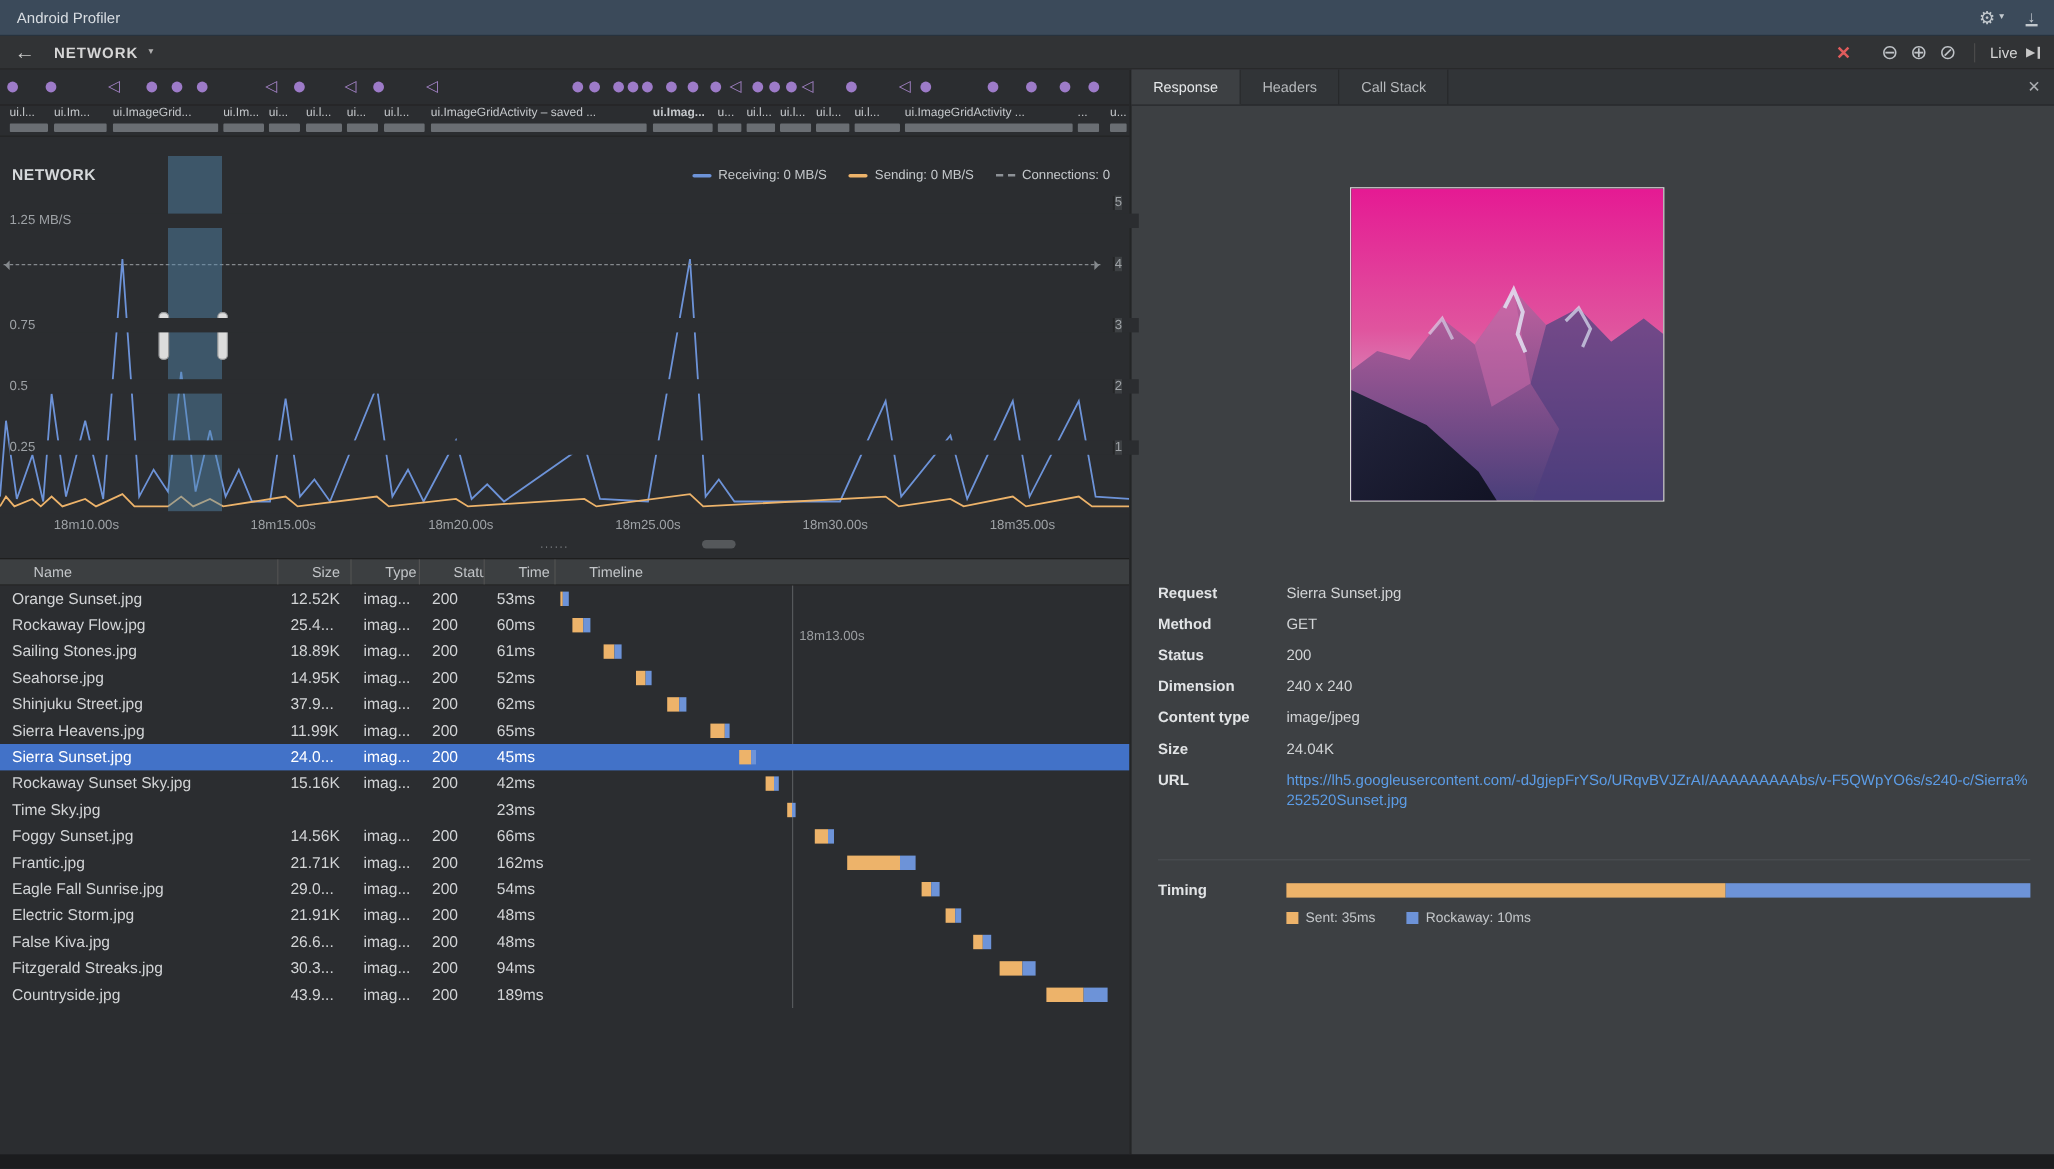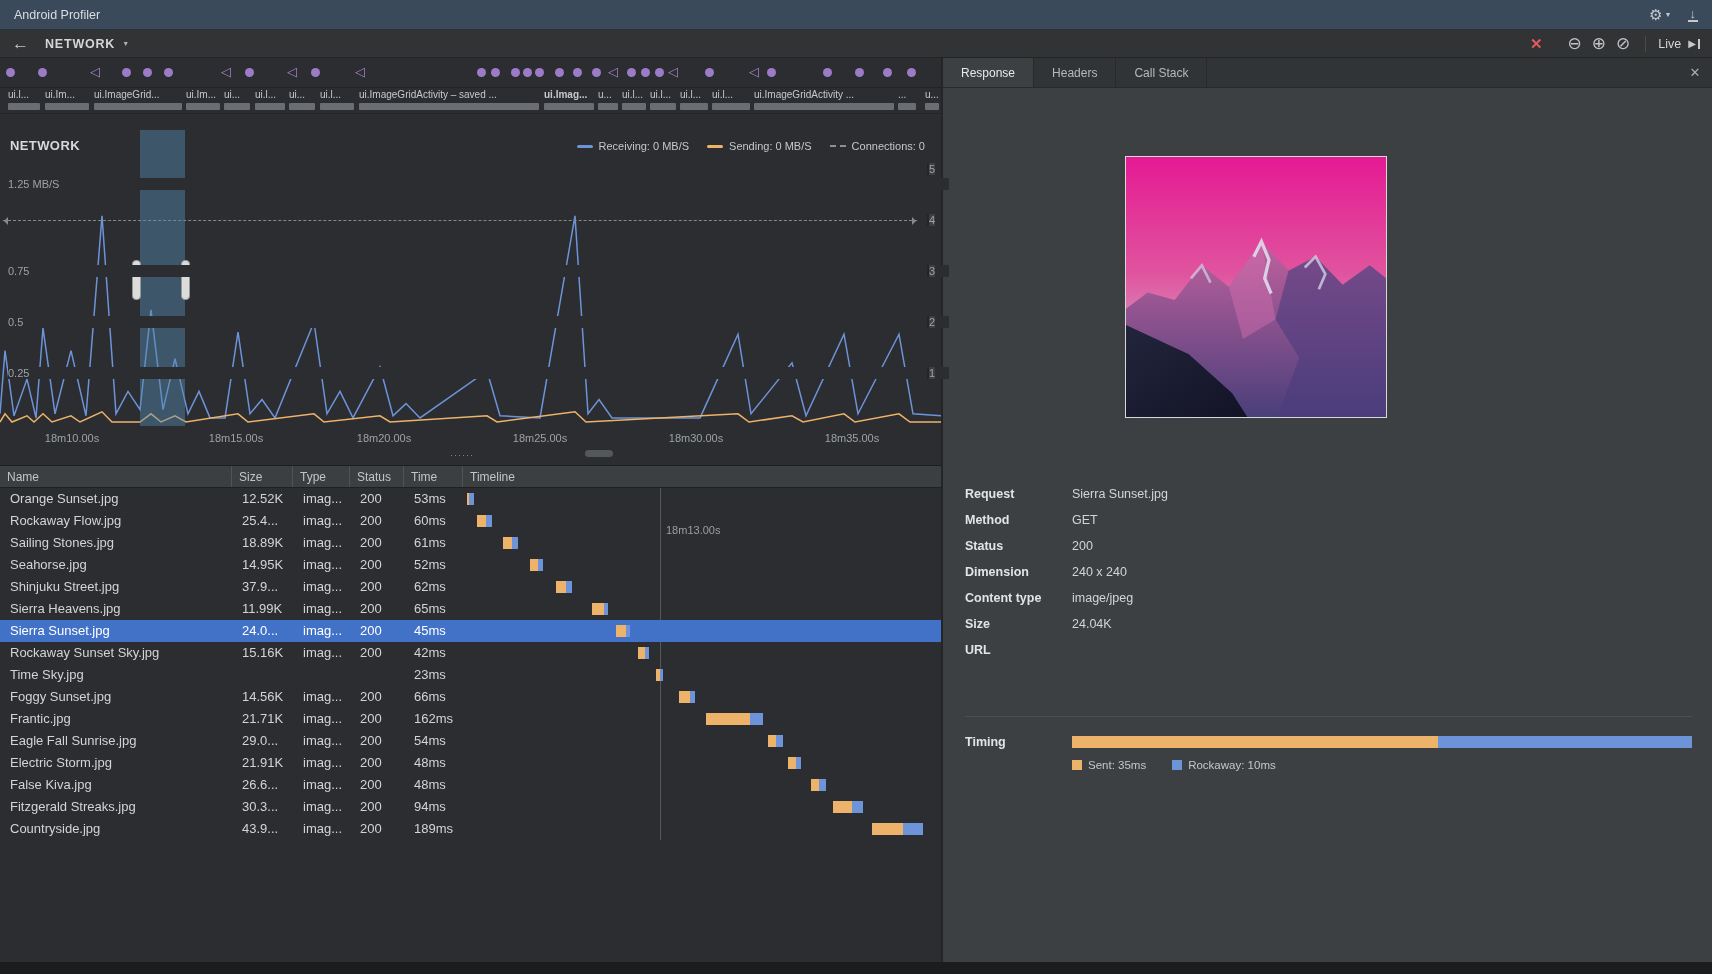--- a/index.html
+++ b/index.html
@@ -78,21 +78,21 @@
 
   
   .xaxis{flex:0 0 20px;position:relative;font-size:11px;color:#9ea2a6;}
   .xtick{position:absolute;top:4px;transform:translateX(-50%);white-space:nowrap;}
   .splitter{flex:0 0 18px;position:relative;border-bottom:1px solid #1e1e1e;}
   .hscroll{position:absolute;left:585px;top:2px;width:28px;height:7px;border-radius:4px;background:#55585b;}
   .grip{position:absolute;left:450px;top:2px;color:#8a8d90;font-size:9px;letter-spacing:1px;}
 
   
   .thead{flex:0 0 22px;background:#3c3f41;display:flex;align-items:stretch;font-size:12px;color:#c2c5c8;border-bottom:1px solid #202020;}
-  .th{padding-left:7px;border-right:1px solid #525252;display:flex;align-items:center;white-space:nowrap;overflow:hidden;}
+  .th{padding-left:28px;border-right:1px solid #525252;display:flex;align-items:center;white-space:nowrap;overflow:hidden;}
   .th.c-tl{border-right:none;}
   .c-name{width:232px;flex:0 0 232px;}
   .c-size{width:61px;flex:0 0 61px;}
   .c-type{width:57px;flex:0 0 57px;}
   .c-status{width:54px;flex:0 0 54px;}
   .c-time{width:59px;flex:0 0 59px;}
   .c-tl{flex:1;min-width:0;}
   .tbody{flex:0 0 352px;position:relative;}
   .tgrid{position:absolute;top:0;bottom:0;left:660px;width:1px;background:#55585b;z-index:0;}
   .tgrid-label{position:absolute;top:4px;left:666px;font-size:11px;color:#9b9ea1;z-index:2;}
@@ -617,20 +617,21 @@
             <div class="drow">
               <span class="dlabel">Content type</span>
               <span class="dvalue">image/jpeg</span>
             </div>
             <div class="drow">
               <span class="dlabel">Size</span>
               <span class="dvalue">24.04K</span>
             </div>
             <div class="drow">
               <span class="dlabel">URL</span>
+              <span class="dvalue link">https://lh5.googleusercontent.com/-dJgjepFrYSo/URqvBVJZrAI/AAAAAAAAAbs/v-F5QWpYO6s/s240-c/Sierra%252520Sunset.jpg</span>
             </div>
           </div>
 
         <div class="timing">
           <div class="timing-row">
             <span class="timing-label">Timing</span>
             <div class="tbar-wrap">
               <span class="timing-sent" id="timing-sent" style="width: 59%;"></span>
               <span class="timing-recv"></span>
             </div>

